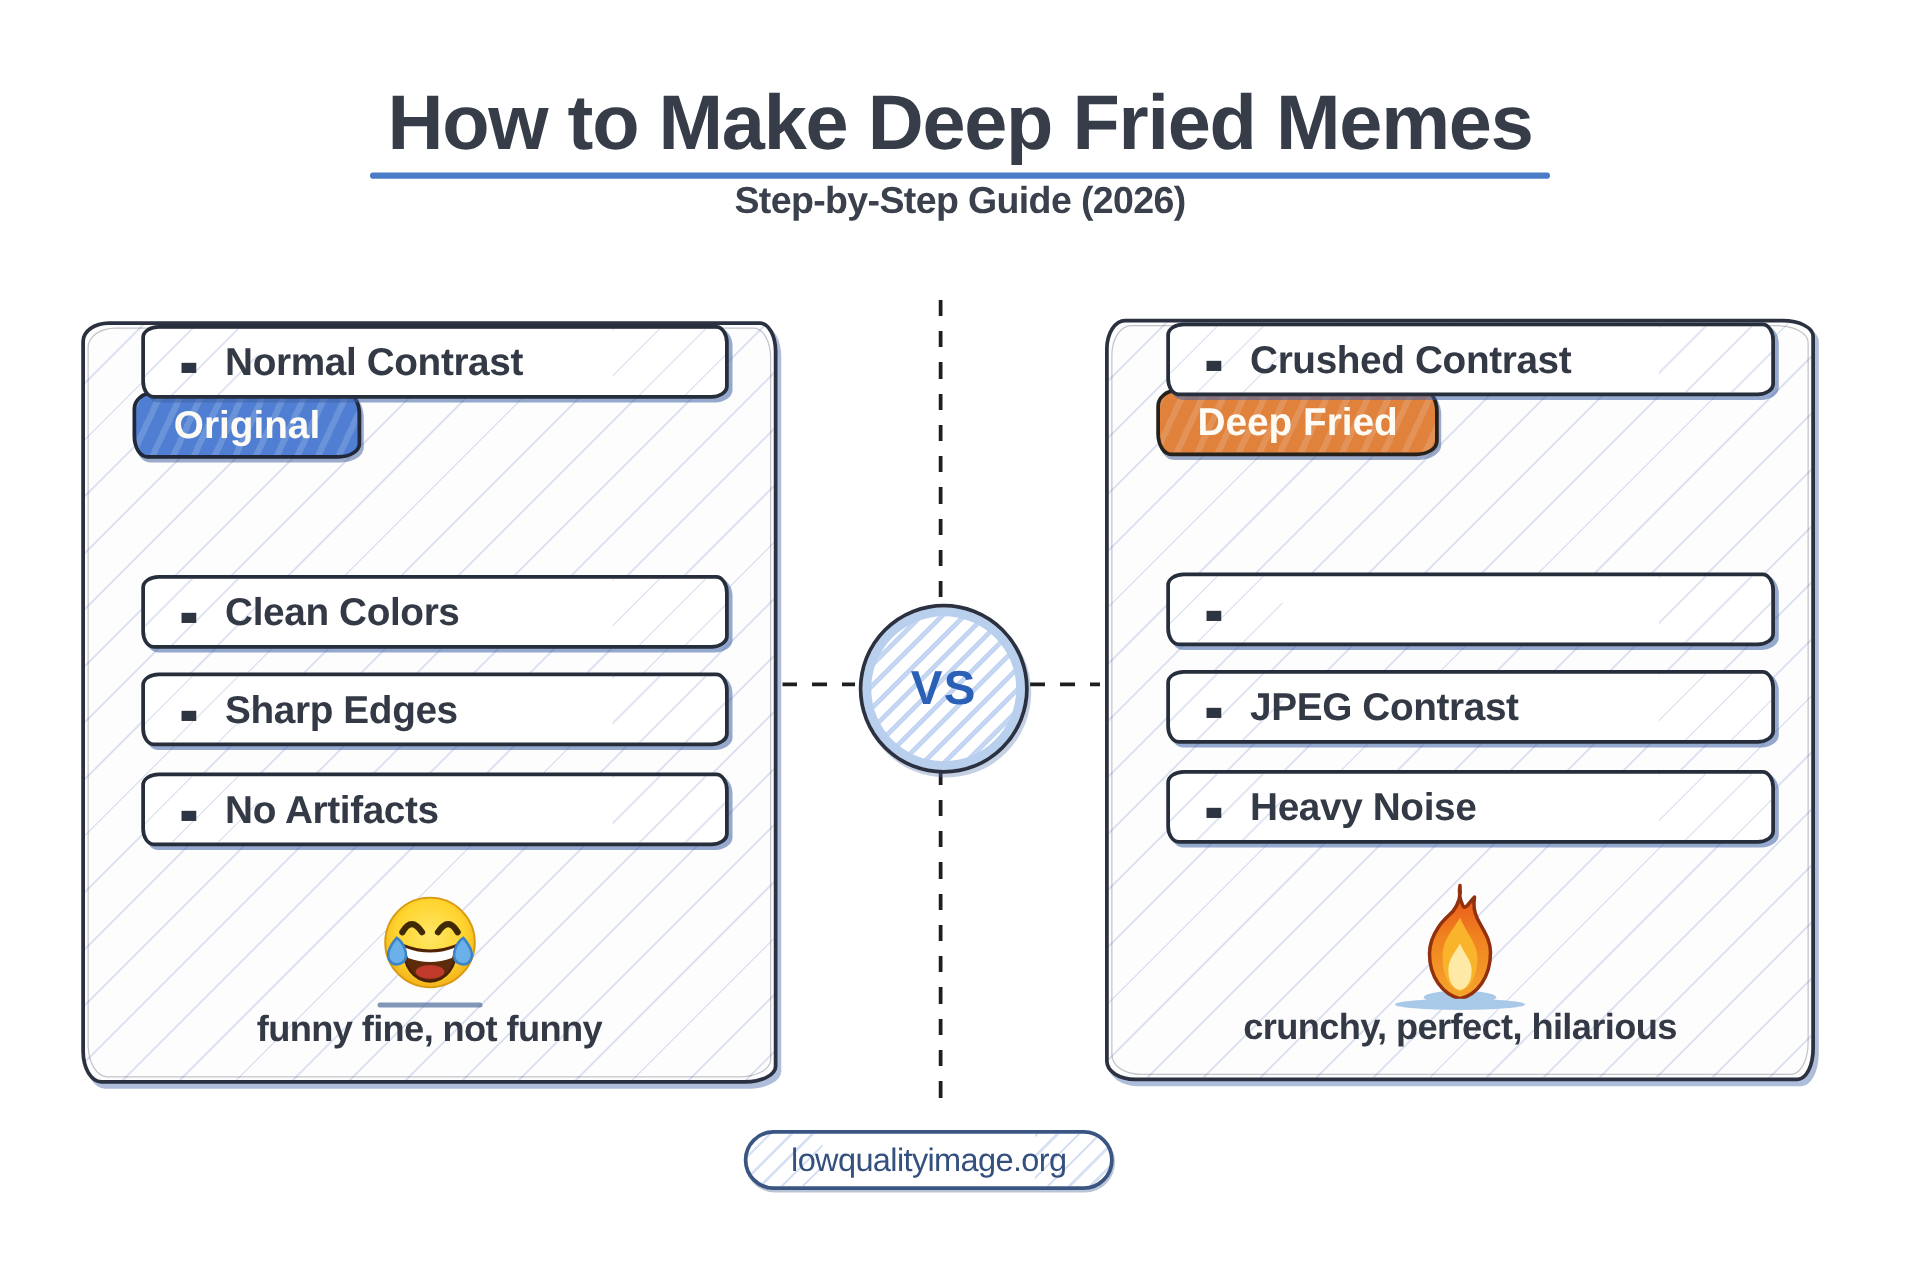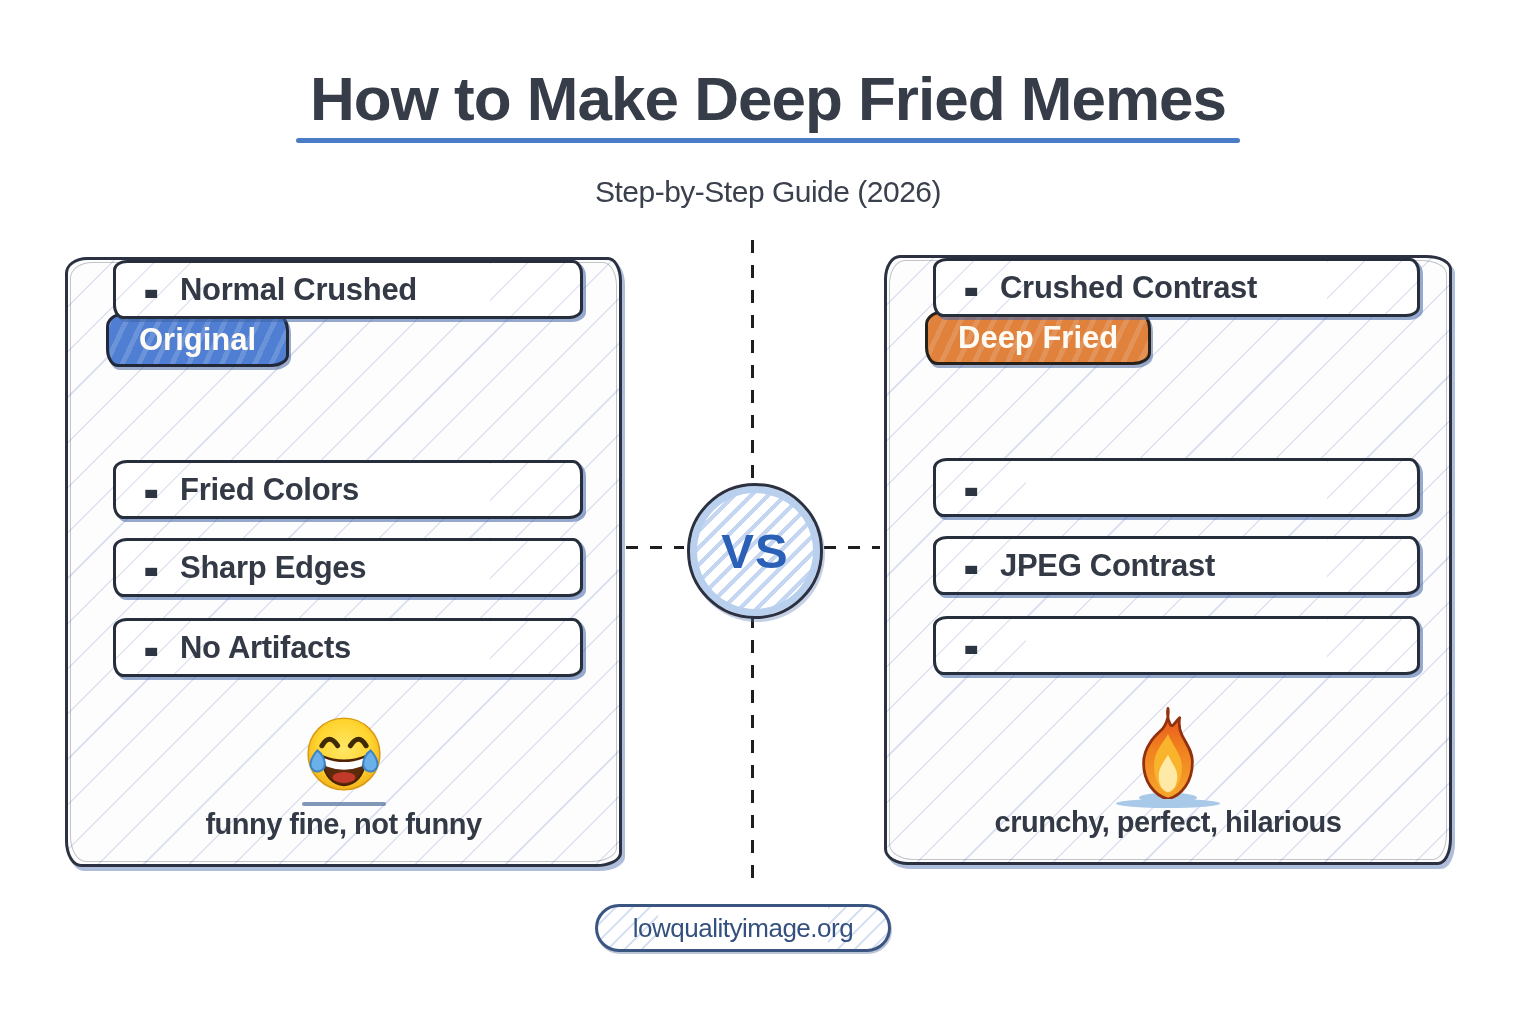--- a/index.html
+++ b/index.html
@@ -25,23 +25,23 @@
     color: #363d49;
     line-height: 1.05;
   }
   .title-underline {
     width: 944px; height: 5px;
     margin: 7px auto 0 auto;
     background: #4a7cc8;
     border-radius: 3px;
   }
   .subtitle {
-    margin-top: 32px;
+    margin-top: 1px;
     font-size: 30px;
-    font-weight: 400;
+    font-weight: 700;
     color: #3a414d;
     letter-spacing: -0.5px;
   }
 
   
   .vdash {
     position: absolute; left: 751px; top: 240px;
     width: 3px; height: 640px;
     background: repeating-linear-gradient(to bottom, #1e1e1e 0 13px, transparent 13px 25px);
     z-index: 1;
@@ -61,21 +61,21 @@
     border-radius: 50%;
     border: 3px solid #2b3140;
     box-shadow: inset 0 0 0 7px #b9cfee, 2px 3px 0 rgba(90,120,180,0.35);
     background:
       repeating-linear-gradient(135deg, rgba(148,181,231,0.55) 0 4px, transparent 4px 12px),
       #ffffff;
     display: flex; align-items: center; justify-content: center;
     z-index: 2;
   }
   .vs-label {
-    font-size: 49px; font-weight: 700;
+    font-size: 38px; font-weight: 700;
     color: #2a60b5;
     letter-spacing: 1px;
   }
 
   
   .panel {
     position: absolute;
     border: 3px solid #2b3140;
     background:
       repeating-linear-gradient(135deg, rgba(112,132,196,0.22) 0 1.6px, transparent 1.6px 32px),
@@ -205,33 +205,33 @@
   <div class="vdash"></div>
   <div class="hdash left"></div>
   <div class="hdash right"></div>
 
   <section class="panel panel-left">
     <div class="badge badge-blue">
       <span>Original</span>
     </div>
     <div class="item">
       <span class="bullet">-</span>
-      <span>Fried Colors</span>
+      <span>Clean Colors</span>
     </div>
     <div class="item">
       <span class="bullet">-</span>
       <span>Sharp Edges</span>
     </div>
     <div class="item">
       <span class="bullet">-</span>
       <span>No Artifacts</span>
     </div>
     <div class="item">
       <span class="bullet">-</span>
-      <span>Normal Crushed</span>
+      <span>Normal Contrast</span>
     </div>
 
     <div class="emoji-wrap">
       <svg width="92" height="92" viewBox="0 0 100 100">
         <defs>
           <radialGradient id="gold" cx="50%" cy="42%" r="62%">
             <stop offset="0%" stop-color="#ffe766"></stop>
             <stop offset="62%" stop-color="#ffd42e"></stop>
             <stop offset="100%" stop-color="#f0ab17"></stop>
           </radialGradient>
@@ -256,20 +256,21 @@
     </div>
     <div class="item">
       <span class="bullet">-</span>
     </div>
     <div class="item">
       <span class="bullet">-</span>
       <span>JPEG Contrast</span>
     </div>
     <div class="item">
       <span class="bullet">-</span>
+      <span>Heavy Noise</span>
     </div>
     <div class="item">
       <span class="bullet">-</span>
       <span>Crushed Contrast</span>
     </div>
 
     <div class="emoji-wrap">
       <svg width="84" height="100" viewBox="0 0 70 86">
         <defs>
           <linearGradient id="flame" x1="0" y1="0" x2="0" y2="1">

